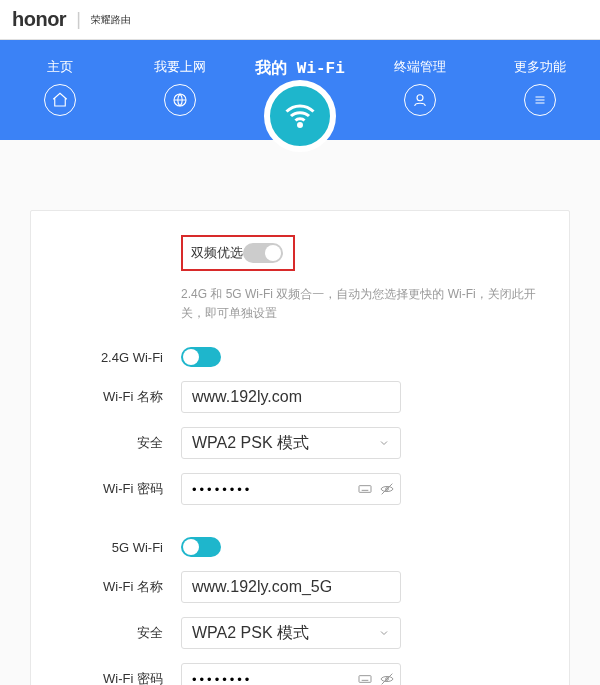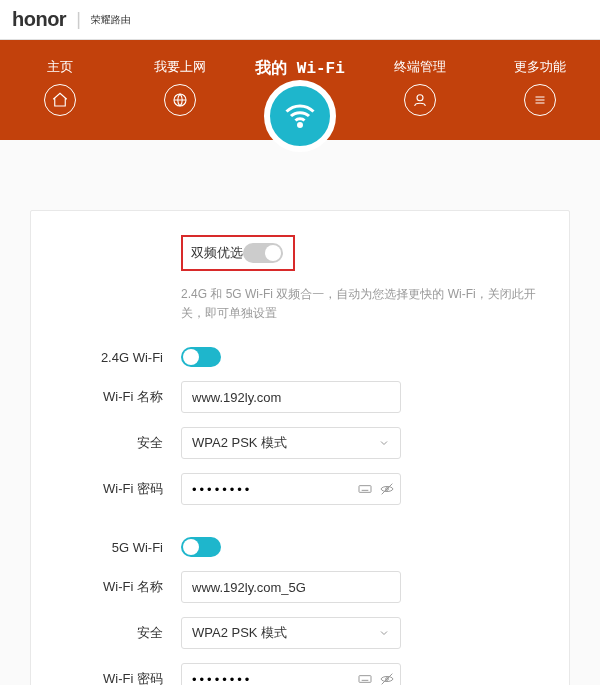--- a/index.html
+++ b/index.html
@@ -3,21 +3,21 @@
   <meta charset="utf-8">
   <style>
     * { margin: 0; padding: 0; box-sizing: border-box; }
     body { font-family: "Microsoft YaHei", Arial, sans-serif; font-size: 13px; background: #fff; color: #333; width: 600px; }
     
     .top-bar { display: flex; align-items: center; padding: 8px 12px; border-bottom: 1px solid #e0e0e0; }
     .logo { font-size: 20px; color: #333; font-weight: bold; letter-spacing: -0.5px; }
     .logo-sep { color: #ccc; margin: 0 10px; font-size: 18px; }
     .product-name { font-size: 10px; color: #333; }
     
-    .nav-bar { background: #c2410c; display: flex; align-items: flex-start; padding: 18px 0 10px 0; position: relative; height: 100px; }
+    .nav-bar { background: #3b82f6; display: flex; align-items: flex-start; padding: 18px 0 10px 0; position: relative; height: 100px; }
     .nav-item { flex: 1; text-align: center; color: #fff; cursor: pointer; }
     .nav-item-label { font-size: 13px; display: block; margin-bottom: 8px; }
     .nav-icon-circle { width: 32px; height: 32px; border: 1.5px solid #fff; border-radius: 50%; display: inline-flex; align-items: center; justify-content: center; }
     .nav-icon-circle svg { width: 18px; height: 18px; stroke: #fff; fill: none; stroke-width: 1.5; }
     
     .nav-big-circle { position: absolute; left: 50%; transform: translateX(-50%); top: 40px; width: 72px; height: 72px; background: #1eb6cc; border-radius: 50%; border: 6px solid #fff; display: flex; align-items: center; justify-content: center; z-index: 5; }
     .nav-big-circle svg { width: 36px; height: 36px; }
     .nav-center-wrapper { position: relative; }
     .nav-center-wrapper .nav-item-label { font-size: 16px; font-weight: bold; font-family: Liberation Mono, monospace; }
     
@@ -33,21 +33,21 @@
     
     .desc-text { color: #999; font-size: 12px; margin: 3px 0 24px 120px; line-height: 1.6; }
     
     .toggle { width: 40px; height: 20px; border-radius: 10px; position: relative; cursor: pointer; display: inline-block; vertical-align: middle; }
     .toggle.off { background: #ccc; }
     .toggle.on { background: #1eb6cc; }
     .toggle-knob { width: 16px; height: 16px; background: #fff; border-radius: 50%; position: absolute; top: 2px; }
     .toggle.off .toggle-knob { right: 2px; }
     .toggle.on .toggle-knob { left: 2px; }
     
-    .text-input, .select-input { width: 220px; height: 32px; border: 1px solid #ddd; border-radius: 3px; padding: 0 10px; font-size: 13px; color: #333; background: #fff; }
+    .text-input, .select-input { width: 220px; height: 32px; border: 1px solid #ddd; border-radius: 3px; padding: 0 10px; font-size: 16px; color: #333; background: #fff; }
     .select-input { display: flex; align-items: center; justify-content: space-between; cursor: pointer; }
     .chevron { width: 12px; height: 12px; }
     
     .password-wrap { position: relative; width: 220px; }
     .password-input { width: 100%; height: 32px; border: 1px solid #ddd; border-radius: 3px; padding: 0 60px 0 10px; font-size: 13px; letter-spacing: 3px; }
     .pwd-icons { position: absolute; right: 6px; top: 50%; transform: translateY(-50%); display: flex; gap: 6px; }
     .pwd-icons svg { width: 16px; height: 16px; stroke: #999; fill: none; cursor: pointer; }
     
     .section-spacer { height: 18px; }
     

